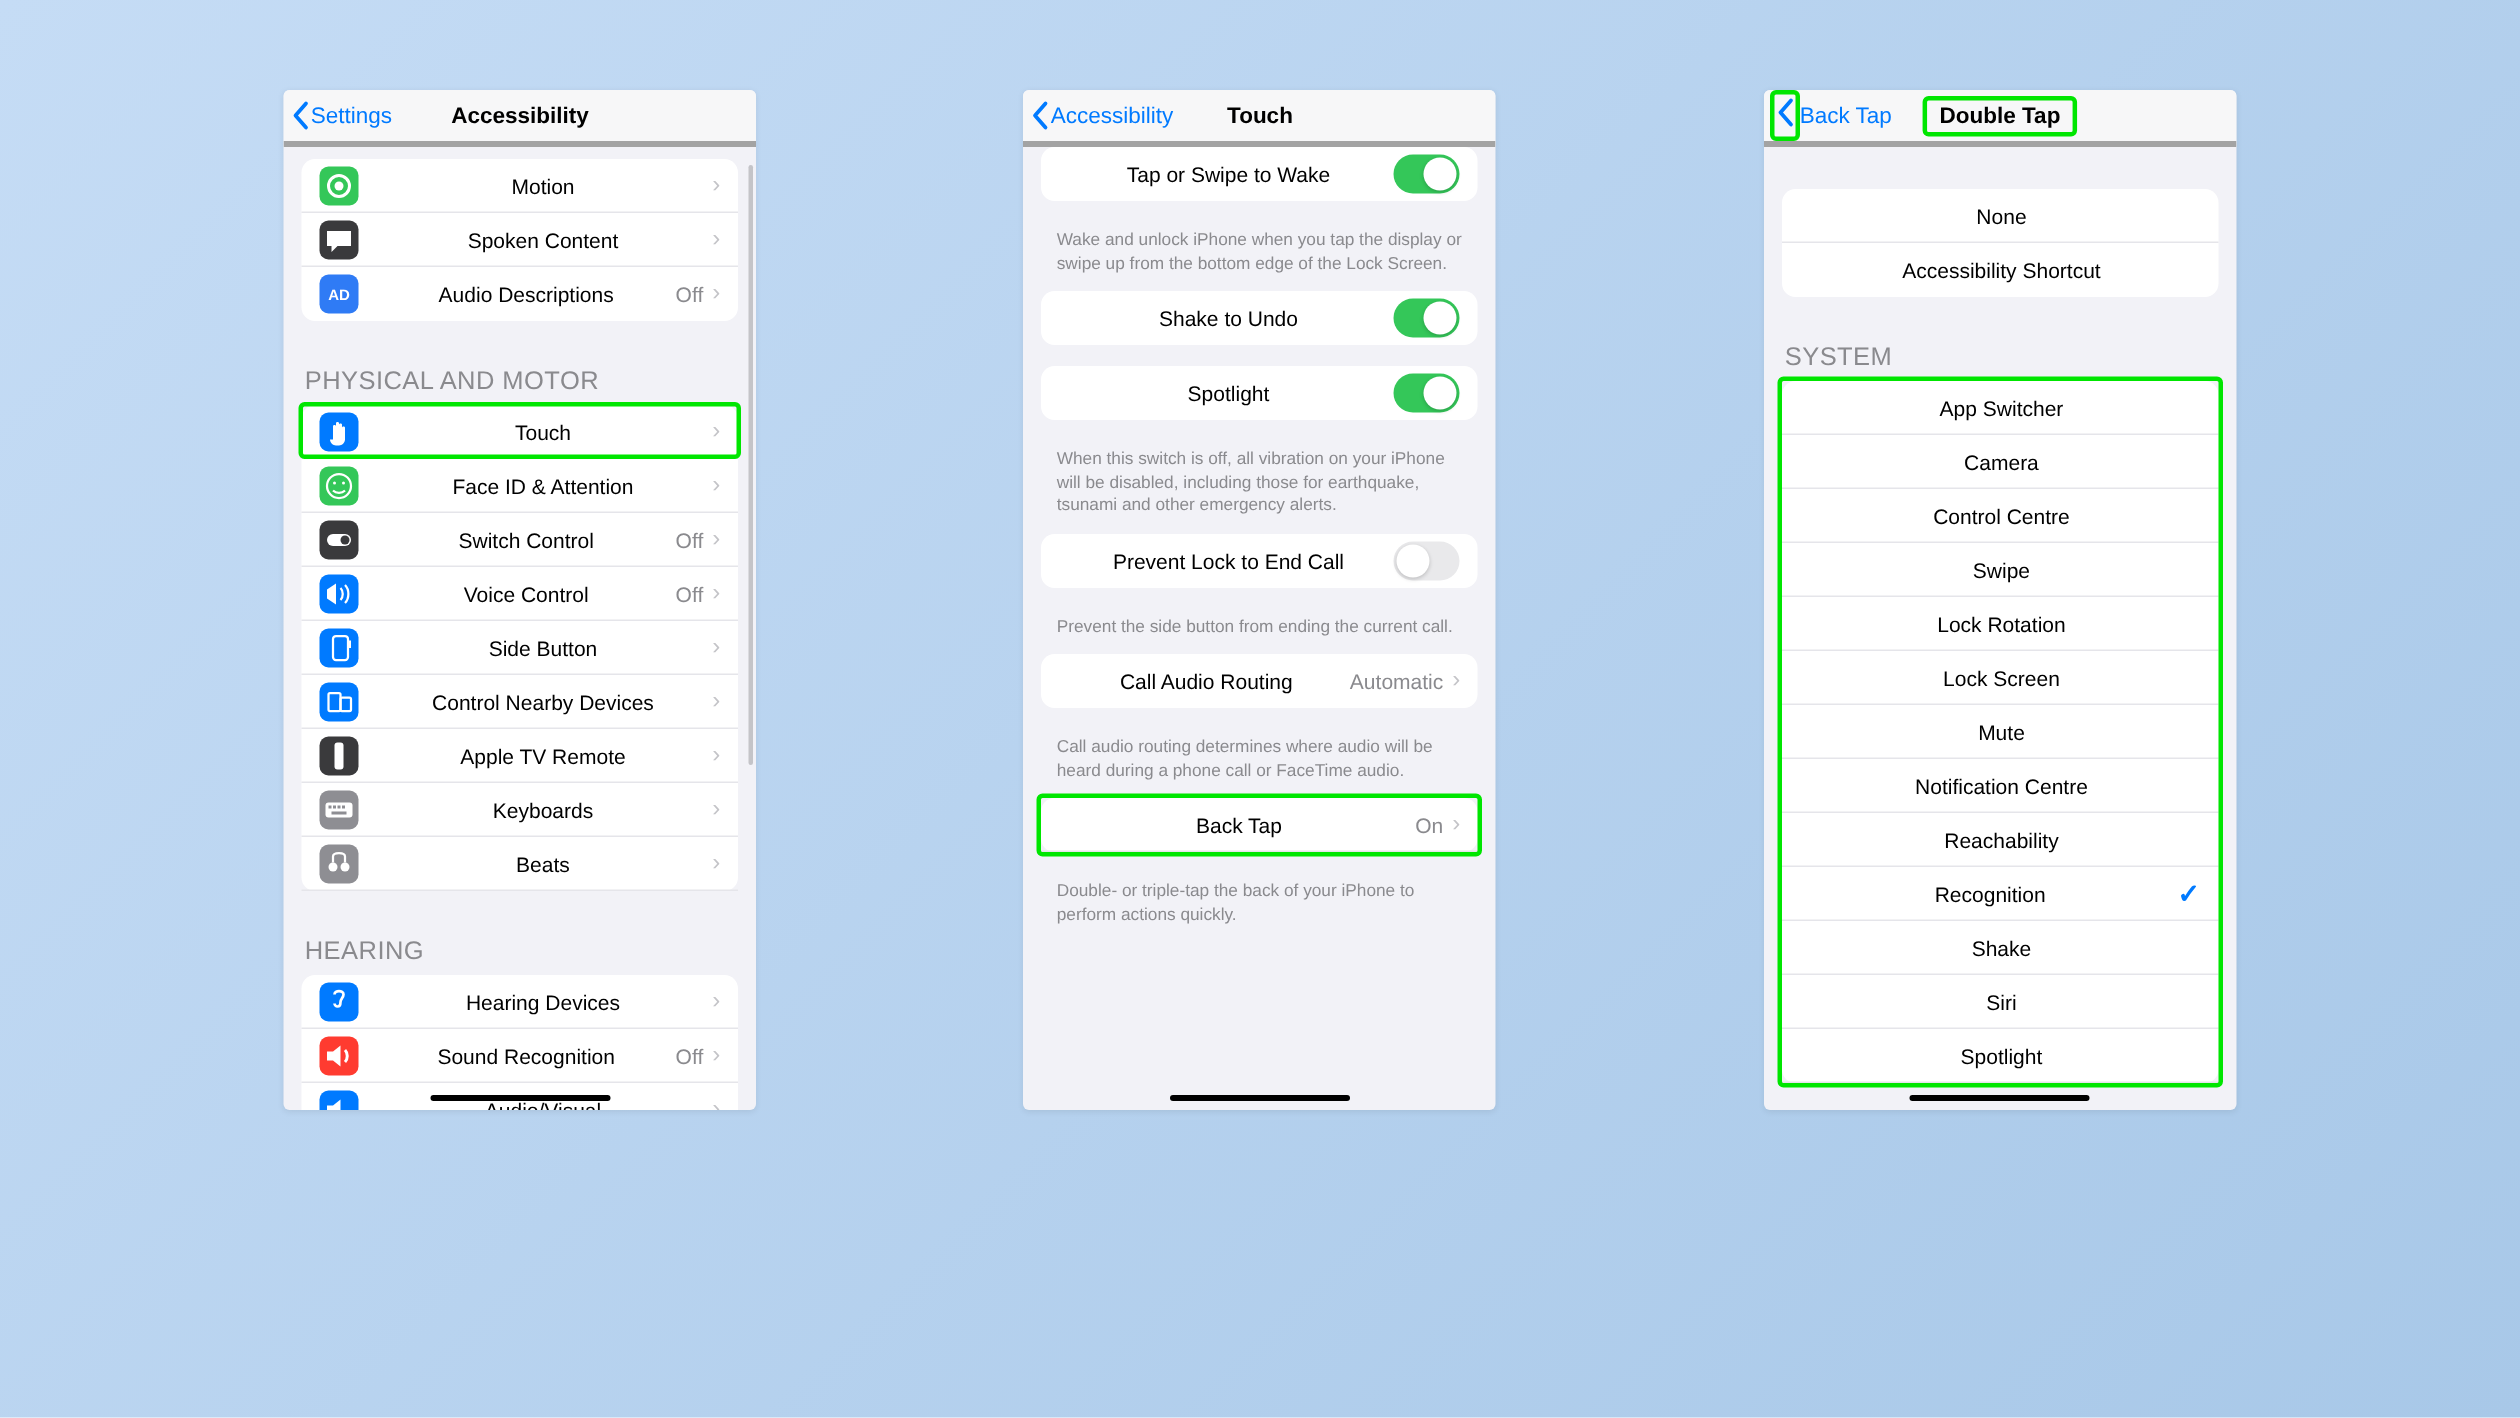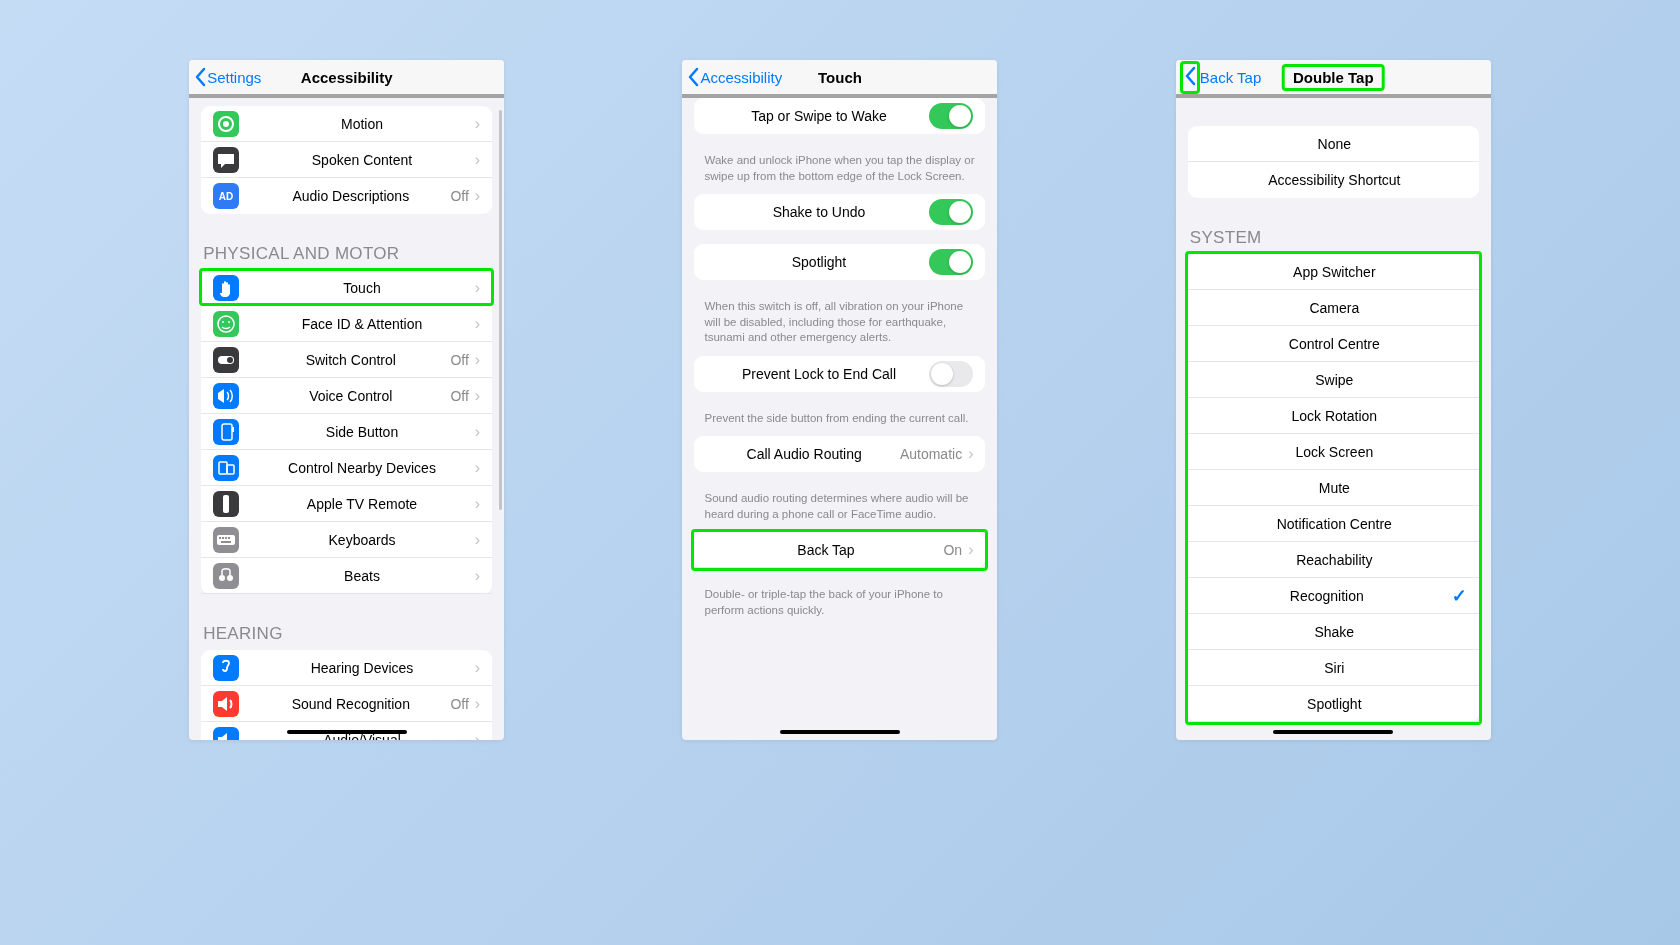--- a/index.html
+++ b/index.html
@@ -360,21 +360,21 @@
           </div>
         </div>
         <div class="footer-text">Prevent the side button from ending the current call.</div>
         <div class="group" style="position:relative">
           <div class="row noicon">
             <span class="label">Call Audio Routing</span>
             <span class="value">Automatic</span>
             <span class="chev">›</span>
           </div>
         </div>
-        <div class="footer-text">Sound audio routing determines where audio will be heard during a phone call or FaceTime audio.</div>
+        <div class="footer-text">Call audio routing determines where audio will be heard during a phone call or FaceTime audio.</div>
         <div class="group" style="position:relative">
           <div class="row noicon">
             <span class="label">Back Tap</span>
             <span class="value">On</span>
             <span class="chev">›</span>
           </div>
           <div class="hl-out" style="top:-3px;left:-3px;right:-3px;bottom:-3px"></div>
         </div>
         <div class="footer-text">Double- or triple-tap the back of your iPhone to perform actions quickly.</div>
       </div>

